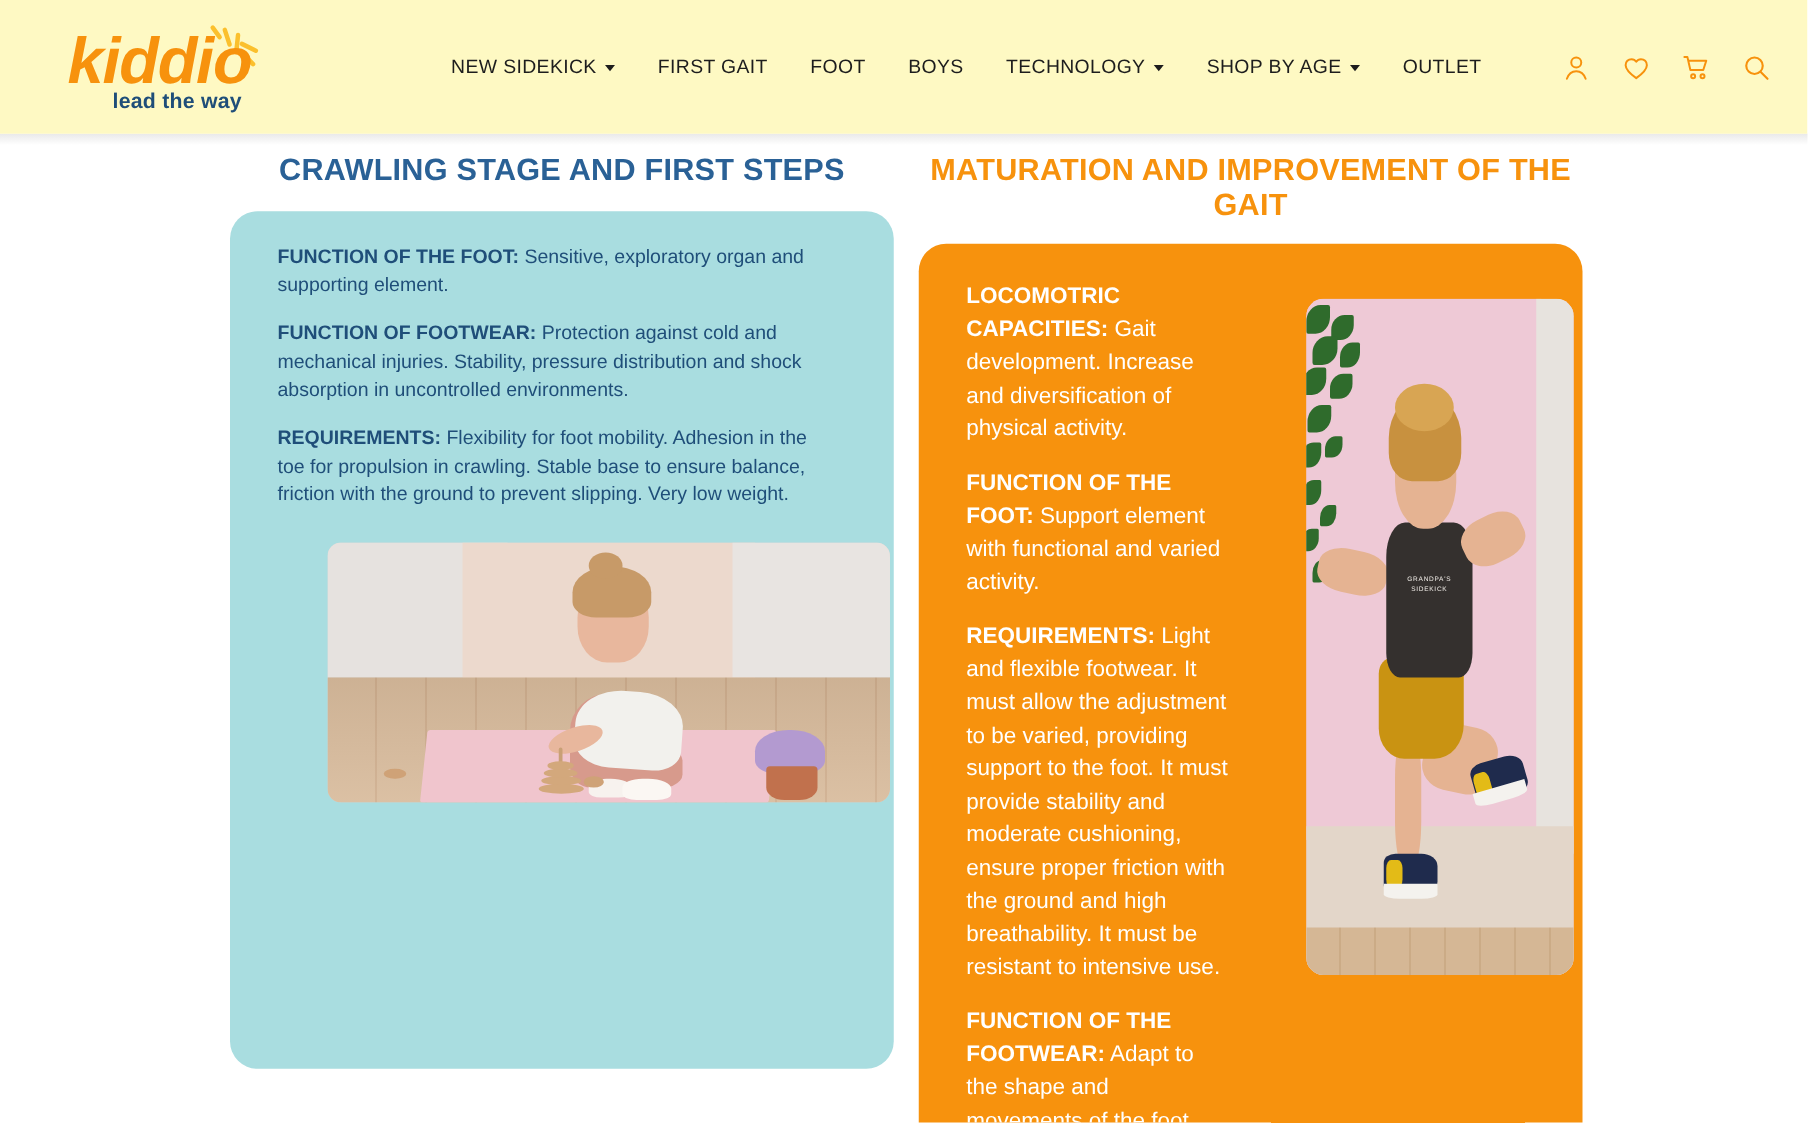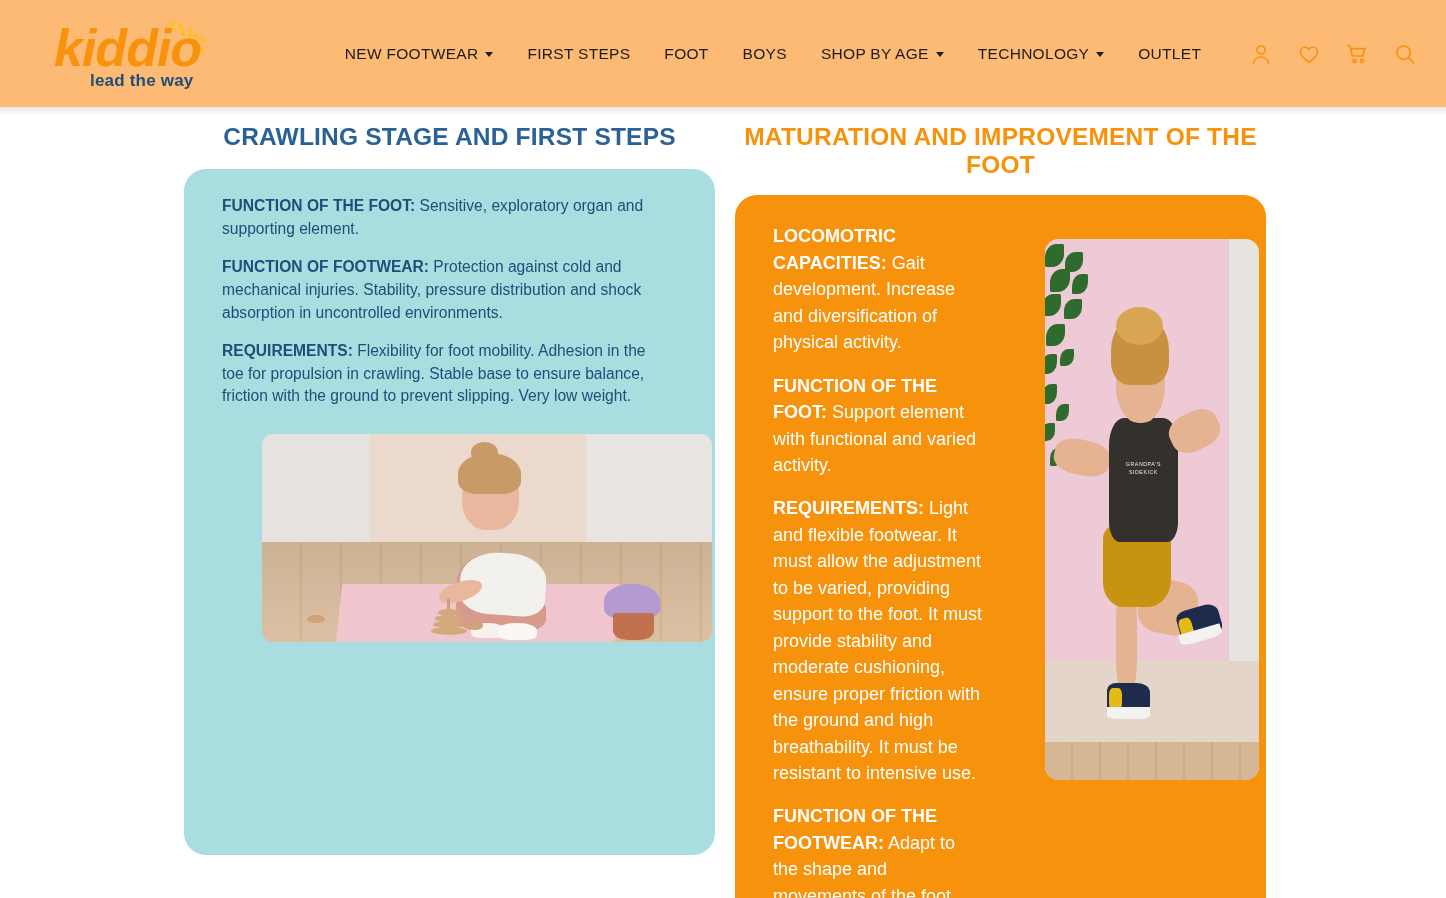--- a/index.html
+++ b/index.html
@@ -9,21 +9,21 @@
     width: 1446px; height: 898px;
     overflow: hidden;
     background: #ffffff;
     font-family: "Liberation Sans", sans-serif;
   }
 
   
   .site-header {
     position: relative;
     height: 107px;
-    background: #fdba74;
+    background: #fef9c3;
     display: flex;
     align-items: center;
     padding: 0 28px;
     z-index: 5;
   }
   .header-shadow {
     position: absolute;
     left: 0; top: 107px;
     width: 1446px; height: 9px;
     background: linear-gradient(to bottom, rgba(0,0,0,0.085), rgba(0,0,0,0));
@@ -289,38 +289,38 @@
         <text x="26" y="52" letter-spacing="-1">kiddio</text>
       </g>
       <g fill="#1f4e79" font-family="Liberation Sans, sans-serif" font-size="17" font-weight="bold">
         <text x="62" y="72" letter-spacing="0.2">lead the way</text>
       </g>
     </svg>
   </a>
 
   <nav class="main-nav">
     <a class="nav-item" href="#">
-      <span>NEW FOOTWEAR</span>
+      <span>NEW SIDEKICK</span>
       <i class="caret"></i>
     </a>
     <a class="nav-item" href="#">
-      <span>FIRST STEPS</span>
+      <span>FIRST GAIT</span>
     </a>
     <a class="nav-item" href="#">
       <span>FOOT</span>
     </a>
     <a class="nav-item" href="#">
       <span>BOYS</span>
     </a>
     <a class="nav-item" href="#">
+      <span>TECHNOLOGY</span>
+      <i class="caret"></i>
+    </a>
+    <a class="nav-item" href="#">
       <span>SHOP BY AGE</span>
-      <i class="caret"></i>
-    </a>
-    <a class="nav-item" href="#">
-      <span>TECHNOLOGY</span>
       <i class="caret"></i>
     </a>
     <a class="nav-item" href="#">
       <span>OUTLET</span>
     </a>
   </nav>
 
   <div class="header-icons">
     <span class="hicon">
       <svg width="24" height="24" viewBox="0 0 24 24" fill="none" stroke="currentColor" stroke-width="1.6" stroke-linecap="round">
@@ -395,21 +395,21 @@
             <div class="lp-disc"></div>
             <div class="lp-disc2"></div>
             <div class="lp-plant"></div>
             <div class="lp-pot"></div>
           </div>
         </figure>
       </div>
     </section>
 
     <section class="col col-right">
-      <h2 class="col-heading">MATURATION AND IMPROVEMENT OF THE FOOT</h2>
+      <h2 class="col-heading">MATURATION AND IMPROVEMENT OF THE GAIT</h2>
 
       <div class="card card-orange">
 
         <div class="ocol-text">
           <p>
             <span class="lbl">LOCOMOTRIC CAPACITIES:</span><span> Gait development. Increase and diversification of physical activity.</span>
           </p>
           <p>
             <span class="lbl">FUNCTION OF THE FOOT:</span><span> Support element with functional and varied activity.</span>
           </p>

